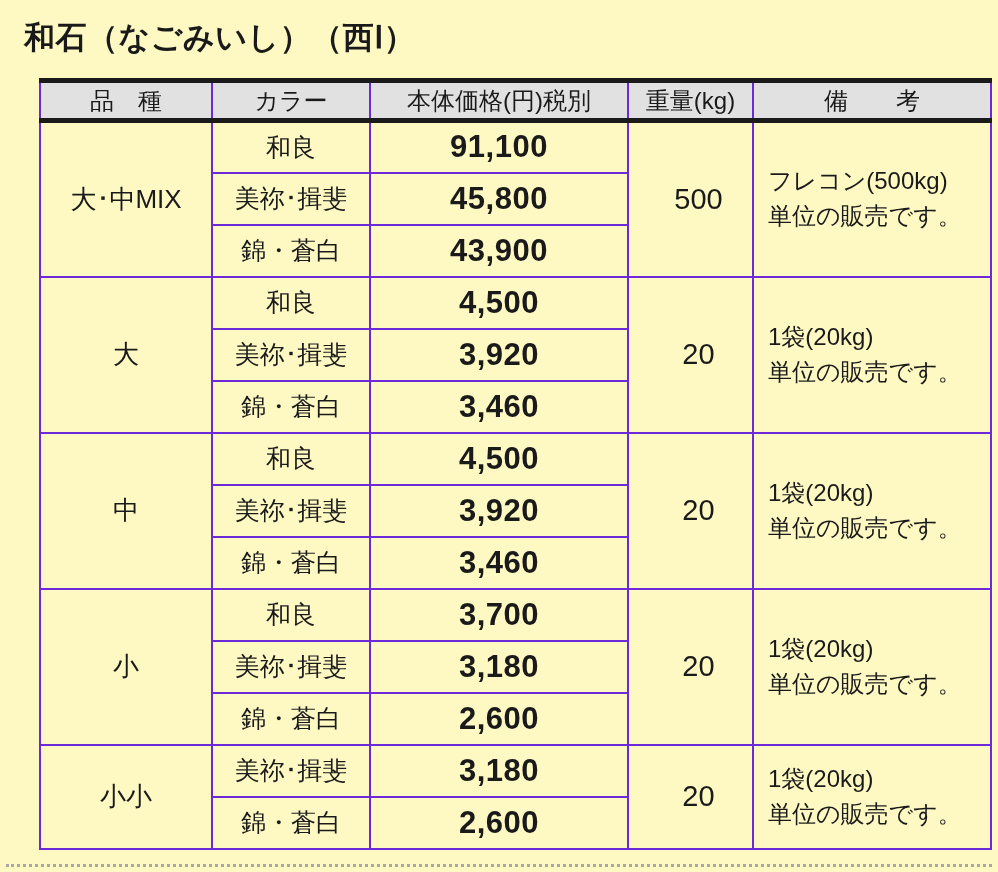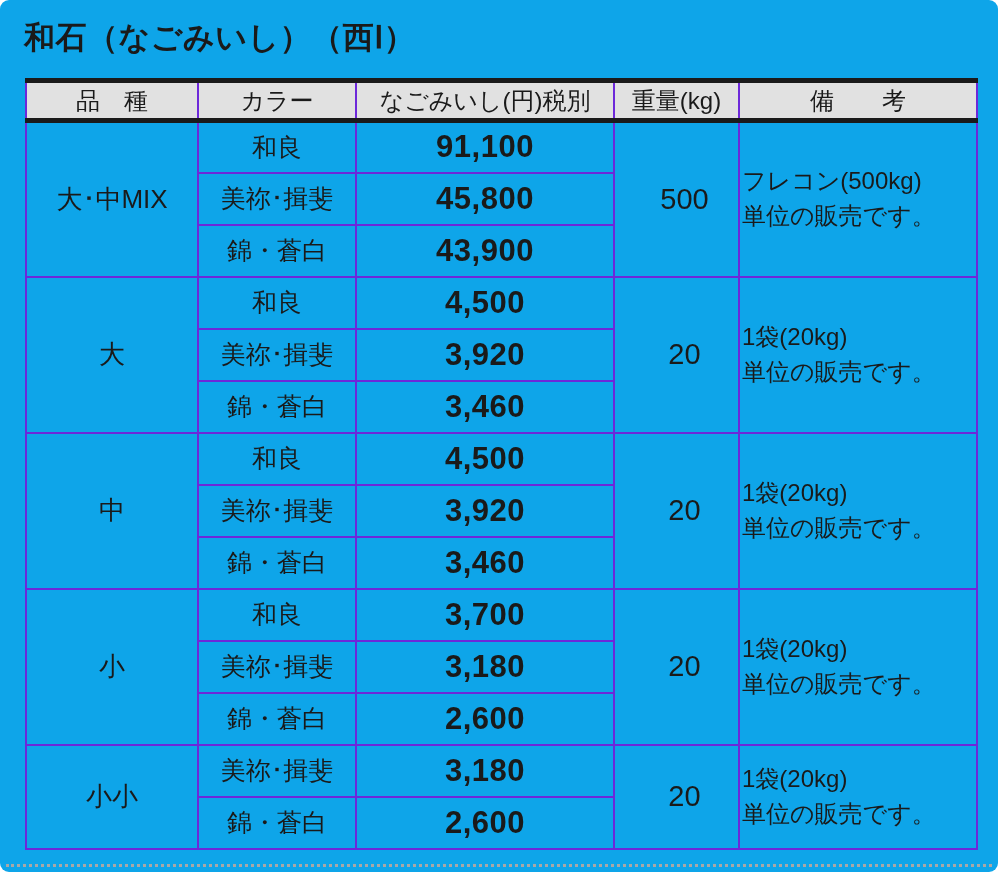--- a/index.html
+++ b/index.html
@@ -2,34 +2,34 @@
 <html><head>
 <meta charset="utf-8">
 <style>
   * { margin: 0; padding: 0; box-sizing: border-box; }
   html, body {
     width: 998px; height: 872px;
     background: #ffffff;
     color: #1a1a1a;
     font-family: "Liberation Sans", sans-serif;
   }
-  .page { position: relative; width: 998px; height: 872px; overflow: hidden; background: #0ea5e9; border-radius: 9px; }
+  .page { position: relative; width: 998px; height: 872px; overflow: hidden; background: #fef9c3; }
 
   .title {
     position: absolute;
     left: 24px; top: 17px;
     font-size: 31px;
     font-weight: bold;
     letter-spacing: 0.5px;
     white-space: nowrap;
   }
 
   table.price-table {
     position: absolute;
-    left: 25px; top: 78px;
+    left: 39px; top: 78px;
     width: 951px;
     border-collapse: collapse;
     table-layout: fixed;
   }
   .price-table th, .price-table td {
     border: 2px solid #6d28d9;
     text-align: center;
     vertical-align: middle;
     overflow: hidden;
   }
@@ -43,21 +43,21 @@
     white-space: nowrap;
   }
   .price-table tbody td { height: 52px; }
 
   td.variety { font-size: 26px; margin-left: 39px; }
   td.color   { font-size: 25px; }
   td.price   { font-size: 31px; font-weight: bold; letter-spacing: 0.5px; margin-left: 43px; }
   td.weight  { font-size: 29px; padding-left: 16px; }
   td.remarks {
     text-align: left;
-    padding-left: 2px;
+    padding-left: 14px;
     font-size: 24px;
     line-height: 1.45;
     white-space: nowrap;
   }
 
   
   td.tick-l, td.tick-r { position: relative; }
   td.tick-l::before {
     content: ""; position: absolute;
     left: -9px; bottom: -2px; width: 9px; height: 2px;
@@ -87,21 +87,21 @@
       <col style="width:172px">
         <col style="width:158px">
         <col style="width:258px">
         <col style="width:125px">
         <col style="width:238px">
     </colgroup>
     <thead>
       <tr>
         <th>品　種</th>
         <th>カラー</th>
-        <th>なごみいし(円)税別</th>
+        <th>本体価格(円)税別</th>
         <th>重量(kg)</th>
         <th>備　　考</th>
       </tr>
     </thead>
     <tbody>
 
       <tr>
         <td class="variety" rowspan="3">大･中MIX</td>
         <td class="color tick-l">和良</td>
         <td class="price tick-r">91,100</td>

